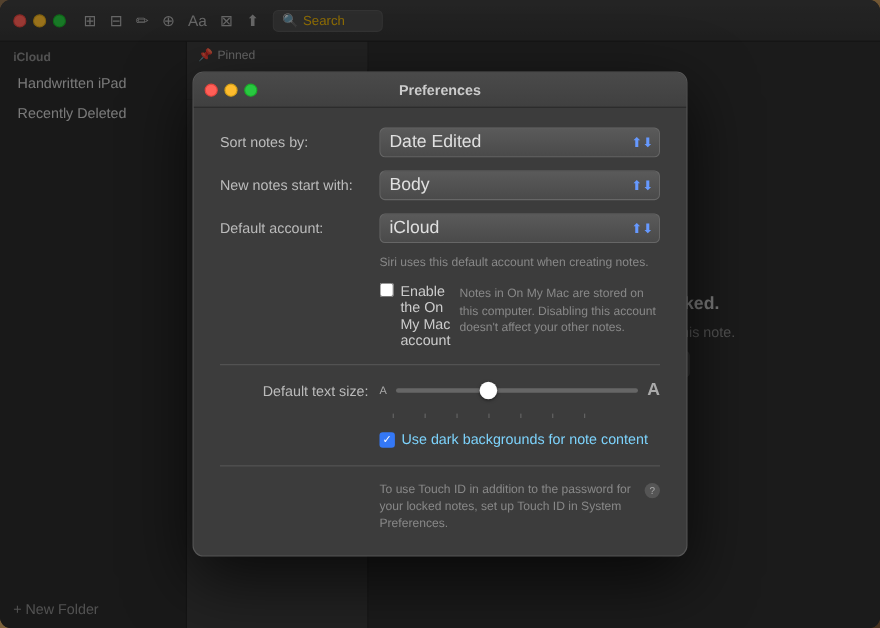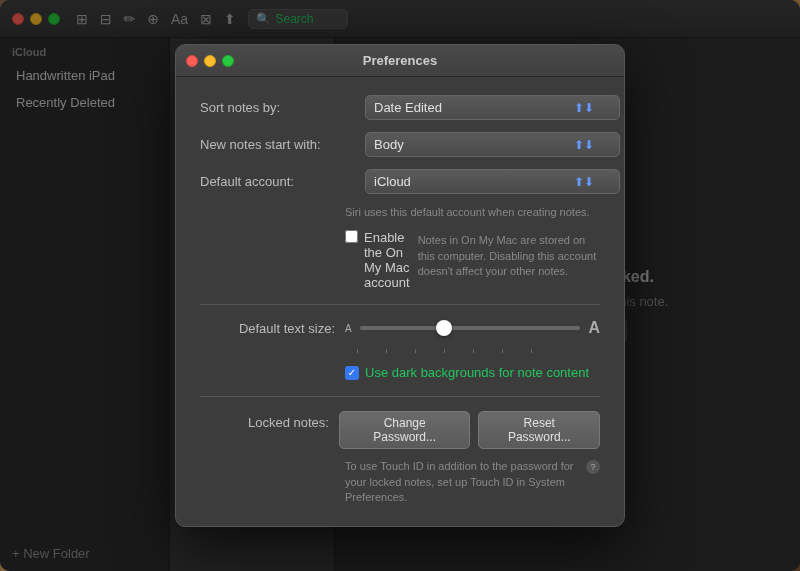--- a/index.html
+++ b/index.html
@@ -254,26 +254,25 @@
     .select-wrapper {
       flex: 1;
       position: relative;
     }
     .select-wrapper select {
       width: 100%;
       background: linear-gradient(180deg, #5a5a5a 0%, #4a4a4a 100%);
       border: 1px solid #666;
       border-radius: 5px;
       color: #e0e0e0;
-      font-size: 13px;
+      font-size: 16px;
       padding: 4px 24px 4px 8px;
       appearance: none;
       -webkit-appearance: none;
       cursor: pointer;
-      margin-left: 20px;
     }
     .select-arrow {
       position: absolute;
       right: 6px;
       top: 50%;
       transform: translateY(-50%);
       color: #6699ff;
       font-size: 12px;
       pointer-events: none;
     }
@@ -376,21 +375,21 @@
       display: flex;
       align-items: center;
       justify-content: center;
       flex-shrink: 0;
     }
     .checkbox-check {
       color: white;
       font-size: 10px;
     }
     .dark-bg-label {
-      color: #22c55e;
+      color: #7dd3fc;
       font-size: 13px;
     }
 
     
     .locked-row {
       display: flex;
       align-items: flex-start;
       margin-bottom: 10px;
     }
     .locked-label {
@@ -508,21 +507,21 @@
     <div class="toolbar-icons">
       <span class="toolbar-icon">⊞</span>
       <span class="toolbar-icon">⊟</span>
       <span class="toolbar-icon">✏</span>
       <span class="toolbar-icon">⊕</span>
       <span class="toolbar-icon">Aa</span>
       <span class="toolbar-icon">⊠</span>
       <span class="toolbar-icon">⬆</span>
       <div class="search-bar">
         <span>🔍</span>
-        <span style="font-size:12px;color:#22c55e;">Search</span>
+        <span style="font-size:12px;color:#eab308;">Search</span>
       </div>
     </div>
   </div>
 
   <div class="content-area">
 
     <div class="sidebar">
       <div class="sidebar-section-label">iCloud</div>
       <div class="sidebar-item">
         <span>Handwritten iPad</span>
@@ -649,27 +648,20 @@
 
       <div class="dark-bg-row">
         <div class="checkbox-blue">
           <span class="checkbox-check">✓</span>
         </div>
         <span class="dark-bg-label">Use dark backgrounds for note content</span>
       </div>
 
       <div class="divider"></div>
 
-      <div class="locked-row">
-        <div class="locked-label">Locked notes:</div>
-        <div class="locked-buttons">
-          <button class="btn-gray">Change Password...</button>
-          <button class="btn-gray">Reset Password...</button>
-        </div>
-      </div>
 
       <div class="touchid-row">
         <div class="touchid-desc">
           <span>To use Touch ID in addition to the password for your locked notes, set up Touch ID in System Preferences.</span>
           <div class="help-icon">
             <span>?</span>
           </div>
         </div>
       </div>
 

